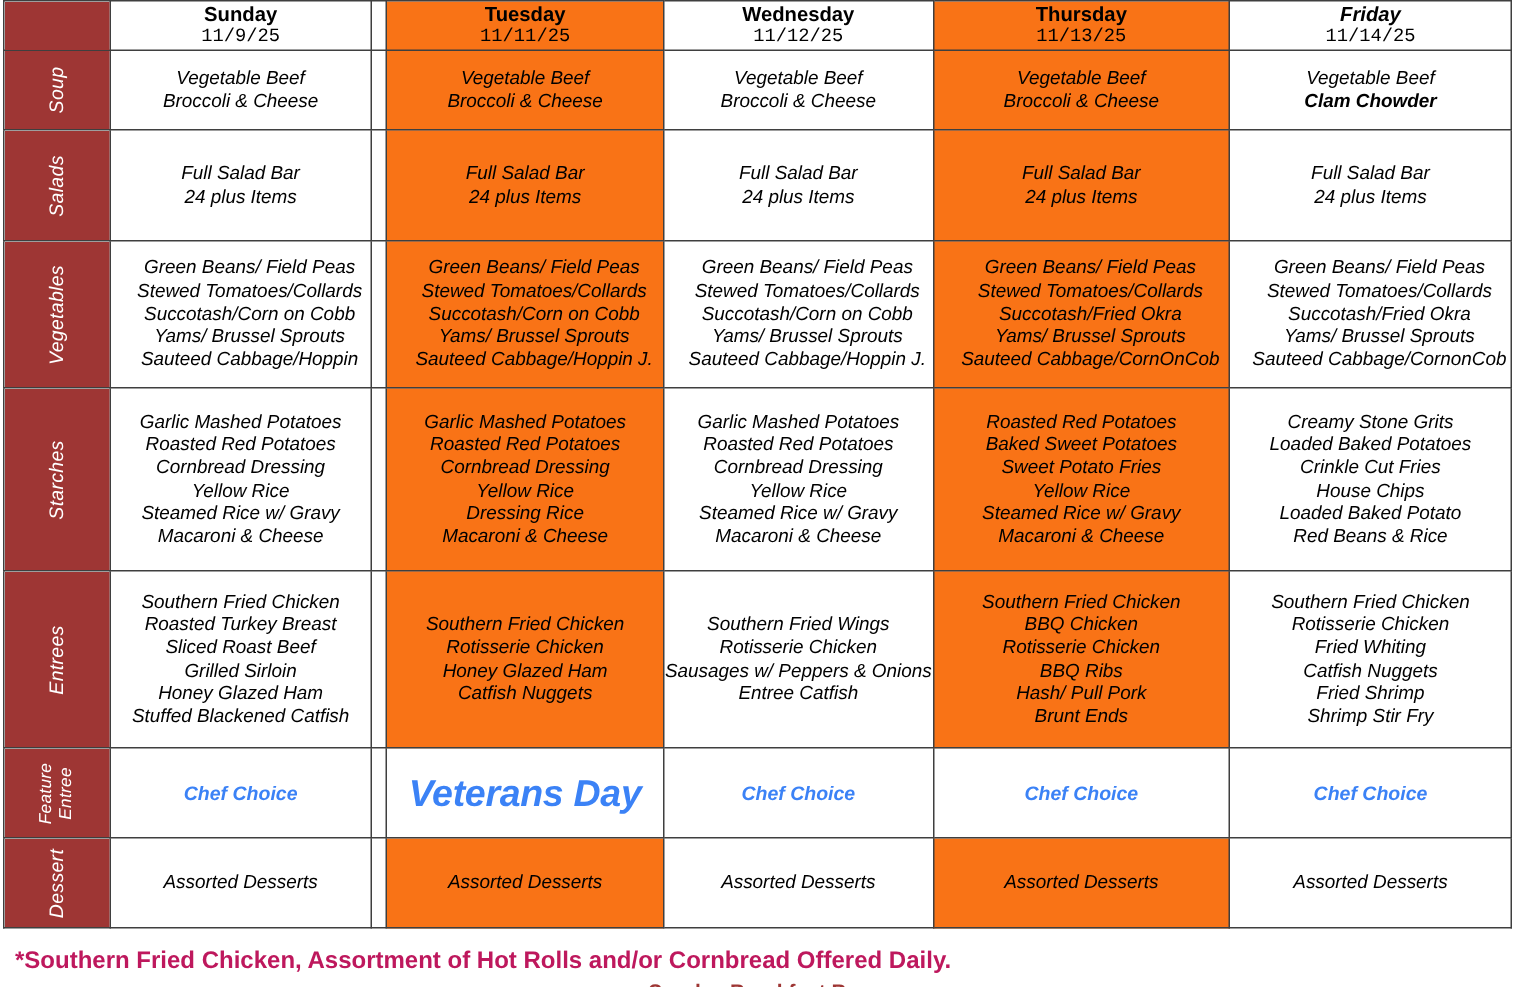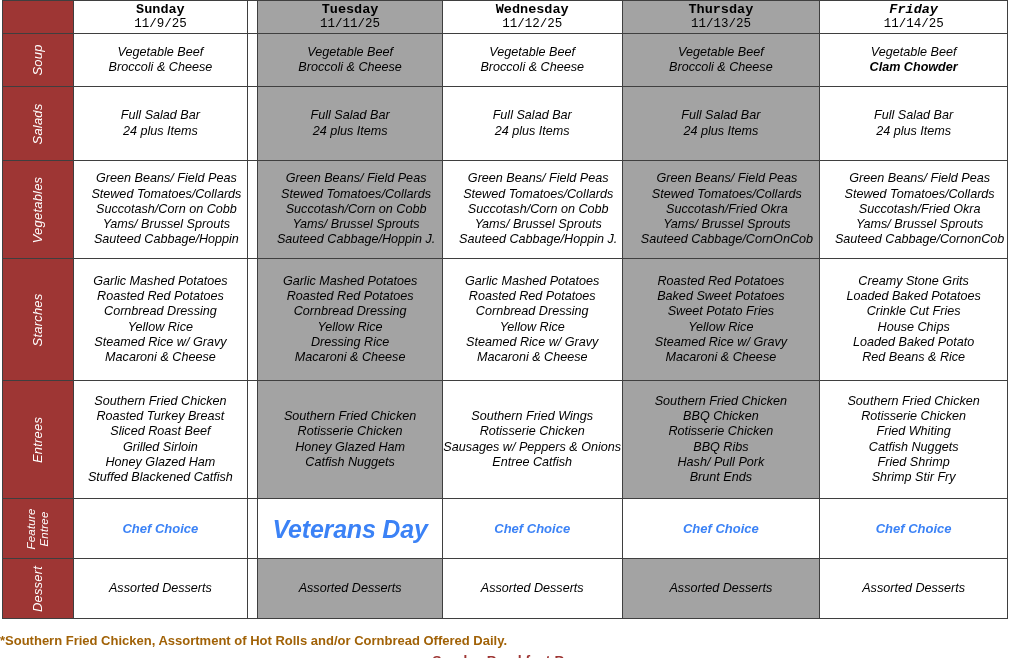--- a/index.html
+++ b/index.html
@@ -81,21 +81,20 @@
   td.day-head {
     text-align: center;
     height: 33px;
     padding: 1px 2px 2px 2px;
   }
   td.day-head .dayname {
     display: block;
     font-weight: bold;
     font-size: 13.5px;
     line-height: 15px;
-    font-family: Liberation Mono, monospace;
   }
   td.day-head .dayname.ital { font-style: italic; }
   td.day-head .daydate {
     display: block;
     font-size: 12.5px;
     line-height: 15px;
     font-family: Liberation Mono, monospace;
   }
 
   
@@ -103,21 +102,21 @@
     text-align: center;
     font-size: 12.6px;
     line-height: 15.2px;
     padding: 3px 3px;
     font-style: italic;
   }
   td.day-cell .line { display: block; white-space: nowrap; }
   td.day-cell .line.wrap { white-space: normal; }
   td.day-cell .line.b { font-weight: bold; }
 
-  td.shaded { background: #a3a3a3; }
+  td.shaded { background: #f97316; }
   td.plain  { background: #ffffff; }
 
   td.gap-cell { background: #ffffff; border-left: 1px solid #3f3f3f; border-right: 1px solid #3f3f3f; }
 
   
   tr.r-soup    td { height: 53px; }
   tr.r-salads  td { height: 74px; }
   tr.r-veg     td { height: 98px; padding-left: 12px; }
   tr.r-starch  td { height: 122px; }
   tr.r-entree  td { height: 118px; }
@@ -138,25 +137,25 @@
   }
 
   
   .footnotes {
     position: absolute;
     left: 0;
     top: 633px;
     width: 1010px;
   }
   .footnote-1 {
-    color: #a16207;
+    color: #be185d;
     font-weight: bold;
-    font-size: 13px;
+    font-size: 16px;
     line-height: 15px;
-    padding-left: 0;
+    padding-left: 10px;
     white-space: nowrap;
   }
   .footnote-2 {
     color: #9E3634;
     font-weight: bold;
     font-size: 14px;
     line-height: 16px;
     text-align: center;
     white-space: nowrap;
     margin-top: 5px;

